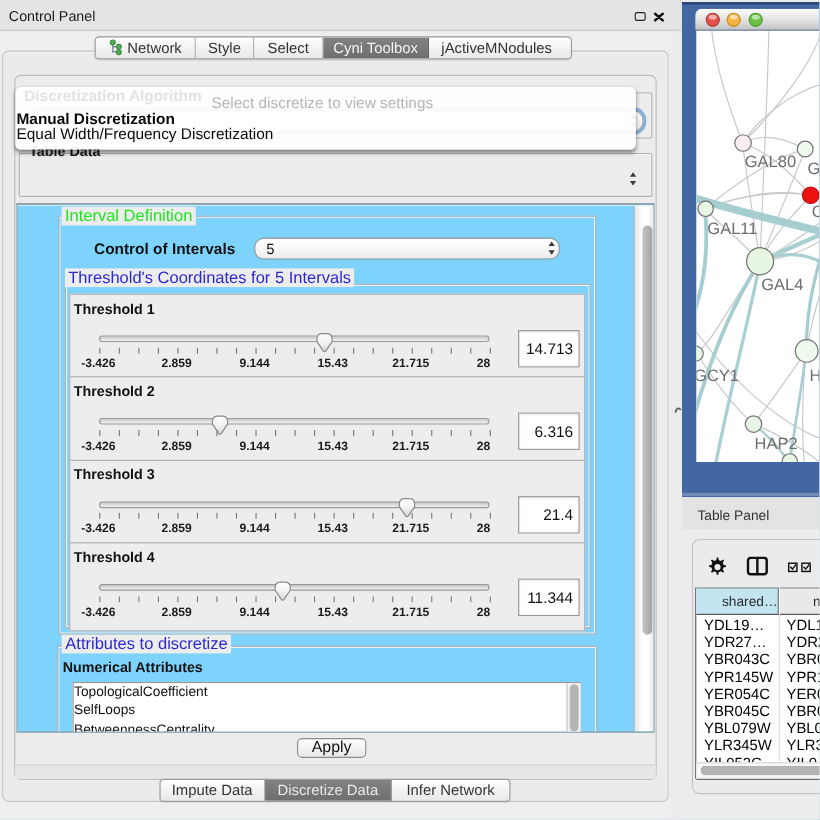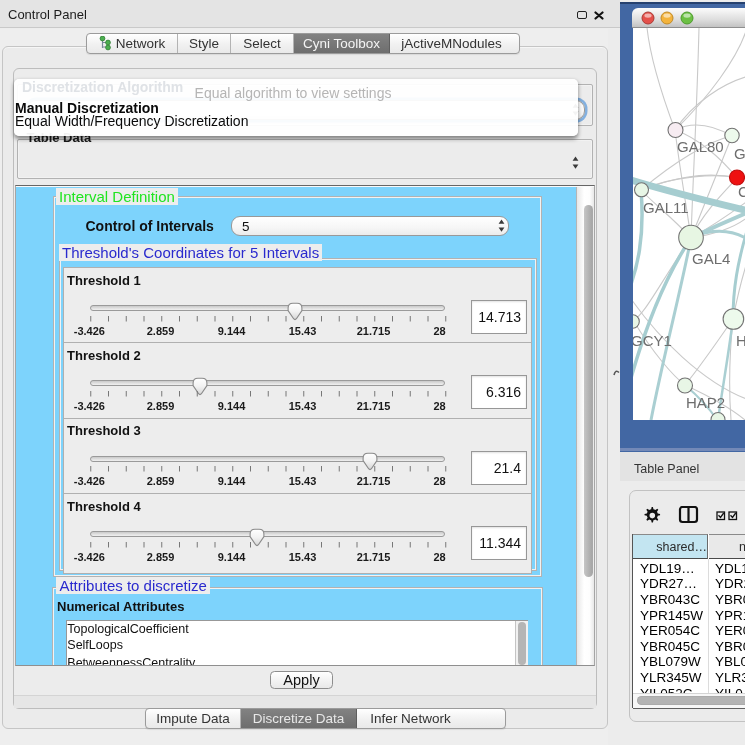--- a/index.html
+++ b/index.html
@@ -236,29 +236,29 @@
           <path d="M3.5 3 V12 M3.5 6.5 H8 M3.5 11 H8" stroke="#7a8a9a" stroke-width="1.2" fill="none"></path>
           <circle cx="3.5" cy="2.5" r="2.4" fill="#4caf50" stroke="#2e7d32" stroke-width="0.8"></circle>
           <circle cx="9" cy="6.5" r="2.4" fill="#4caf50" stroke="#2e7d32" stroke-width="0.8"></circle>
           <circle cx="9" cy="11.5" r="2.4" fill="#4caf50" stroke="#2e7d32" stroke-width="0.8"></circle>
         </svg>Network</div>
   <div class="seg" style="width:53px">Style</div>
   <div class="seg" style="width:63px">Select</div>
   <div class="seg sel" style="width:96px">Cyni Toolbox</div>
   <div class="seg" style="width:123px">jActiveMNodules</div>
 </div>
-<div class="tabbar" style="left:145px;top:708px;width:361px">
+<div class="tabbar" style="left:145px;top:708px;width:319px">
   <div class="seg" style="width:95px">Impute Data</div>
   <div class="seg sel" style="width:116px;color:#e8e8e8">Discretize Data</div>
   <div class="seg" style="width:107px">Infer Network</div>
 </div>
 
 <div id="popup">
   <div class="ghost">Discretization Algorithm</div>
-  <div class="sel0">Equal algorithm to view settings</div>
+  <div class="sel0">Select discretize to view settings</div>
   <div class="it1">Manual Discretization</div>
   <div class="it2">Equal Width/Frequency Discretization</div>
 </div>
 
 <div id="rgap"></div>
 <div id="win">
   <div id="wtb">
     <svg width="60" height="16" viewBox="0 0 60 16" style="position:absolute;left:8px;top:2px">
       <circle cx="8" cy="8" r="6" fill="#e4504a" stroke="#a83b36" stroke-width="1"></circle>
       <ellipse cx="8" cy="5.6" rx="3.6" ry="2.2" fill="rgba(255,255,255,0.55)"></ellipse>

